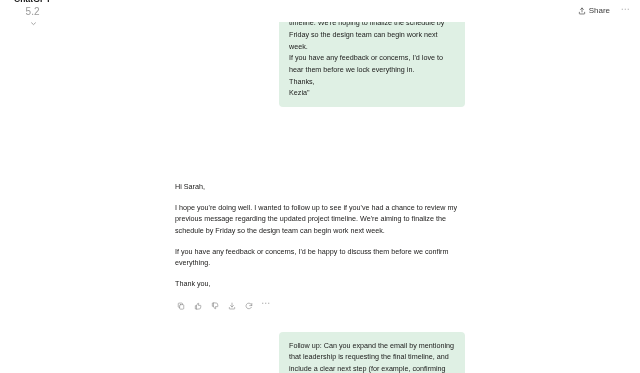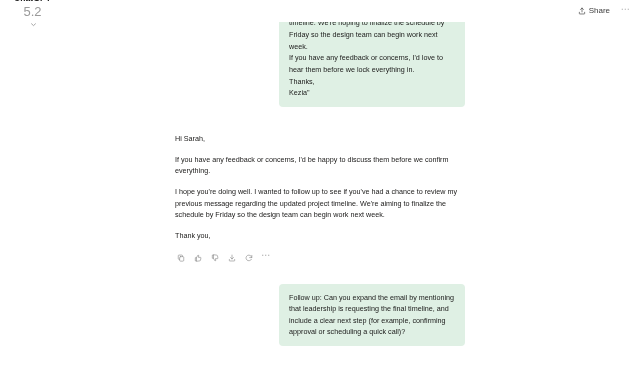--- a/index.html
+++ b/index.html
@@ -47,21 +47,21 @@
     flex-direction: column;
   }
 
   .brand-name {
     font-size: 8.5px;
     font-weight: 700;
     color: #1a1a1a;
     letter-spacing: 0.1px;
   }
   .brand-version {
-    font-size: 13px;
+    font-size: 10px;
     font-weight: 400;
     color: #9a9a9a;
   }
   .chev {
     display: inline-block;
     width: 7px;
     height: 7px;
     position: relative;
     margin-left: 1px;
   }
@@ -147,20 +147,21 @@
   .bubble-clipped {
     margin-top: -14px;
     border-top-left-radius: 0;
     border-top-right-radius: 0;
   }
 
   
   .row-assistant {
     width: 100%;
     padding: 0;
+    margin-top: 48px;
   }
 
   .assistant-body {
     font-size: 7.2px;
     line-height: 1.62;
     color: #21201f;
   }
   .assistant-body p { margin: 0; }
   .assistant-body p + p { margin-top: 9px; }
   .assistant-body .sig { margin-top: 9px; }
@@ -238,22 +239,22 @@
           <p class="tight" style="">Thanks,</p>
           <p class="tight">Kezia"</p>
         </div>
       </div>
 
       <div class="gap-lg"></div>
 
       <div class="row-assistant">
         <div class="assistant-body">
           <p>Hi Sarah,</p>
+          <p>I hope you're doing well. I wanted to follow up to see if you've had a chance to review my previous message regarding the updated project timeline. We're aiming to finalize the schedule by Friday so the design team can begin work next week.</p>
           <p>If you have any feedback or concerns, I'd be happy to discuss them before we confirm everything.</p>
-          <p>I hope you're doing well. I wanted to follow up to see if you've had a chance to review my previous message regarding the updated project timeline. We're aiming to finalize the schedule by Friday so the design team can begin work next week.</p>
           <p class="sig sig-line">Thank you,</p>
         </div>
 
         <div class="actions">
           <div class="act">
             <svg width="8" height="8" viewBox="0 0 14 14" fill="none" stroke="currentColor" stroke-width="1.15" stroke-linecap="round" stroke-linejoin="round">
               <rect x="4.6" y="4.6" width="7.2" height="7.9" rx="1.5"></rect>
               <path d="M9.6 4.4 L9.6 3.1 Q9.6 1.9 8.4 1.9 L3.4 1.9 Q2.2 1.9 2.2 3.1 L2.2 8.1 Q2.2 9.3 3.4 9.3 L4.5 9.3"></path>
             </svg>
           </div>

